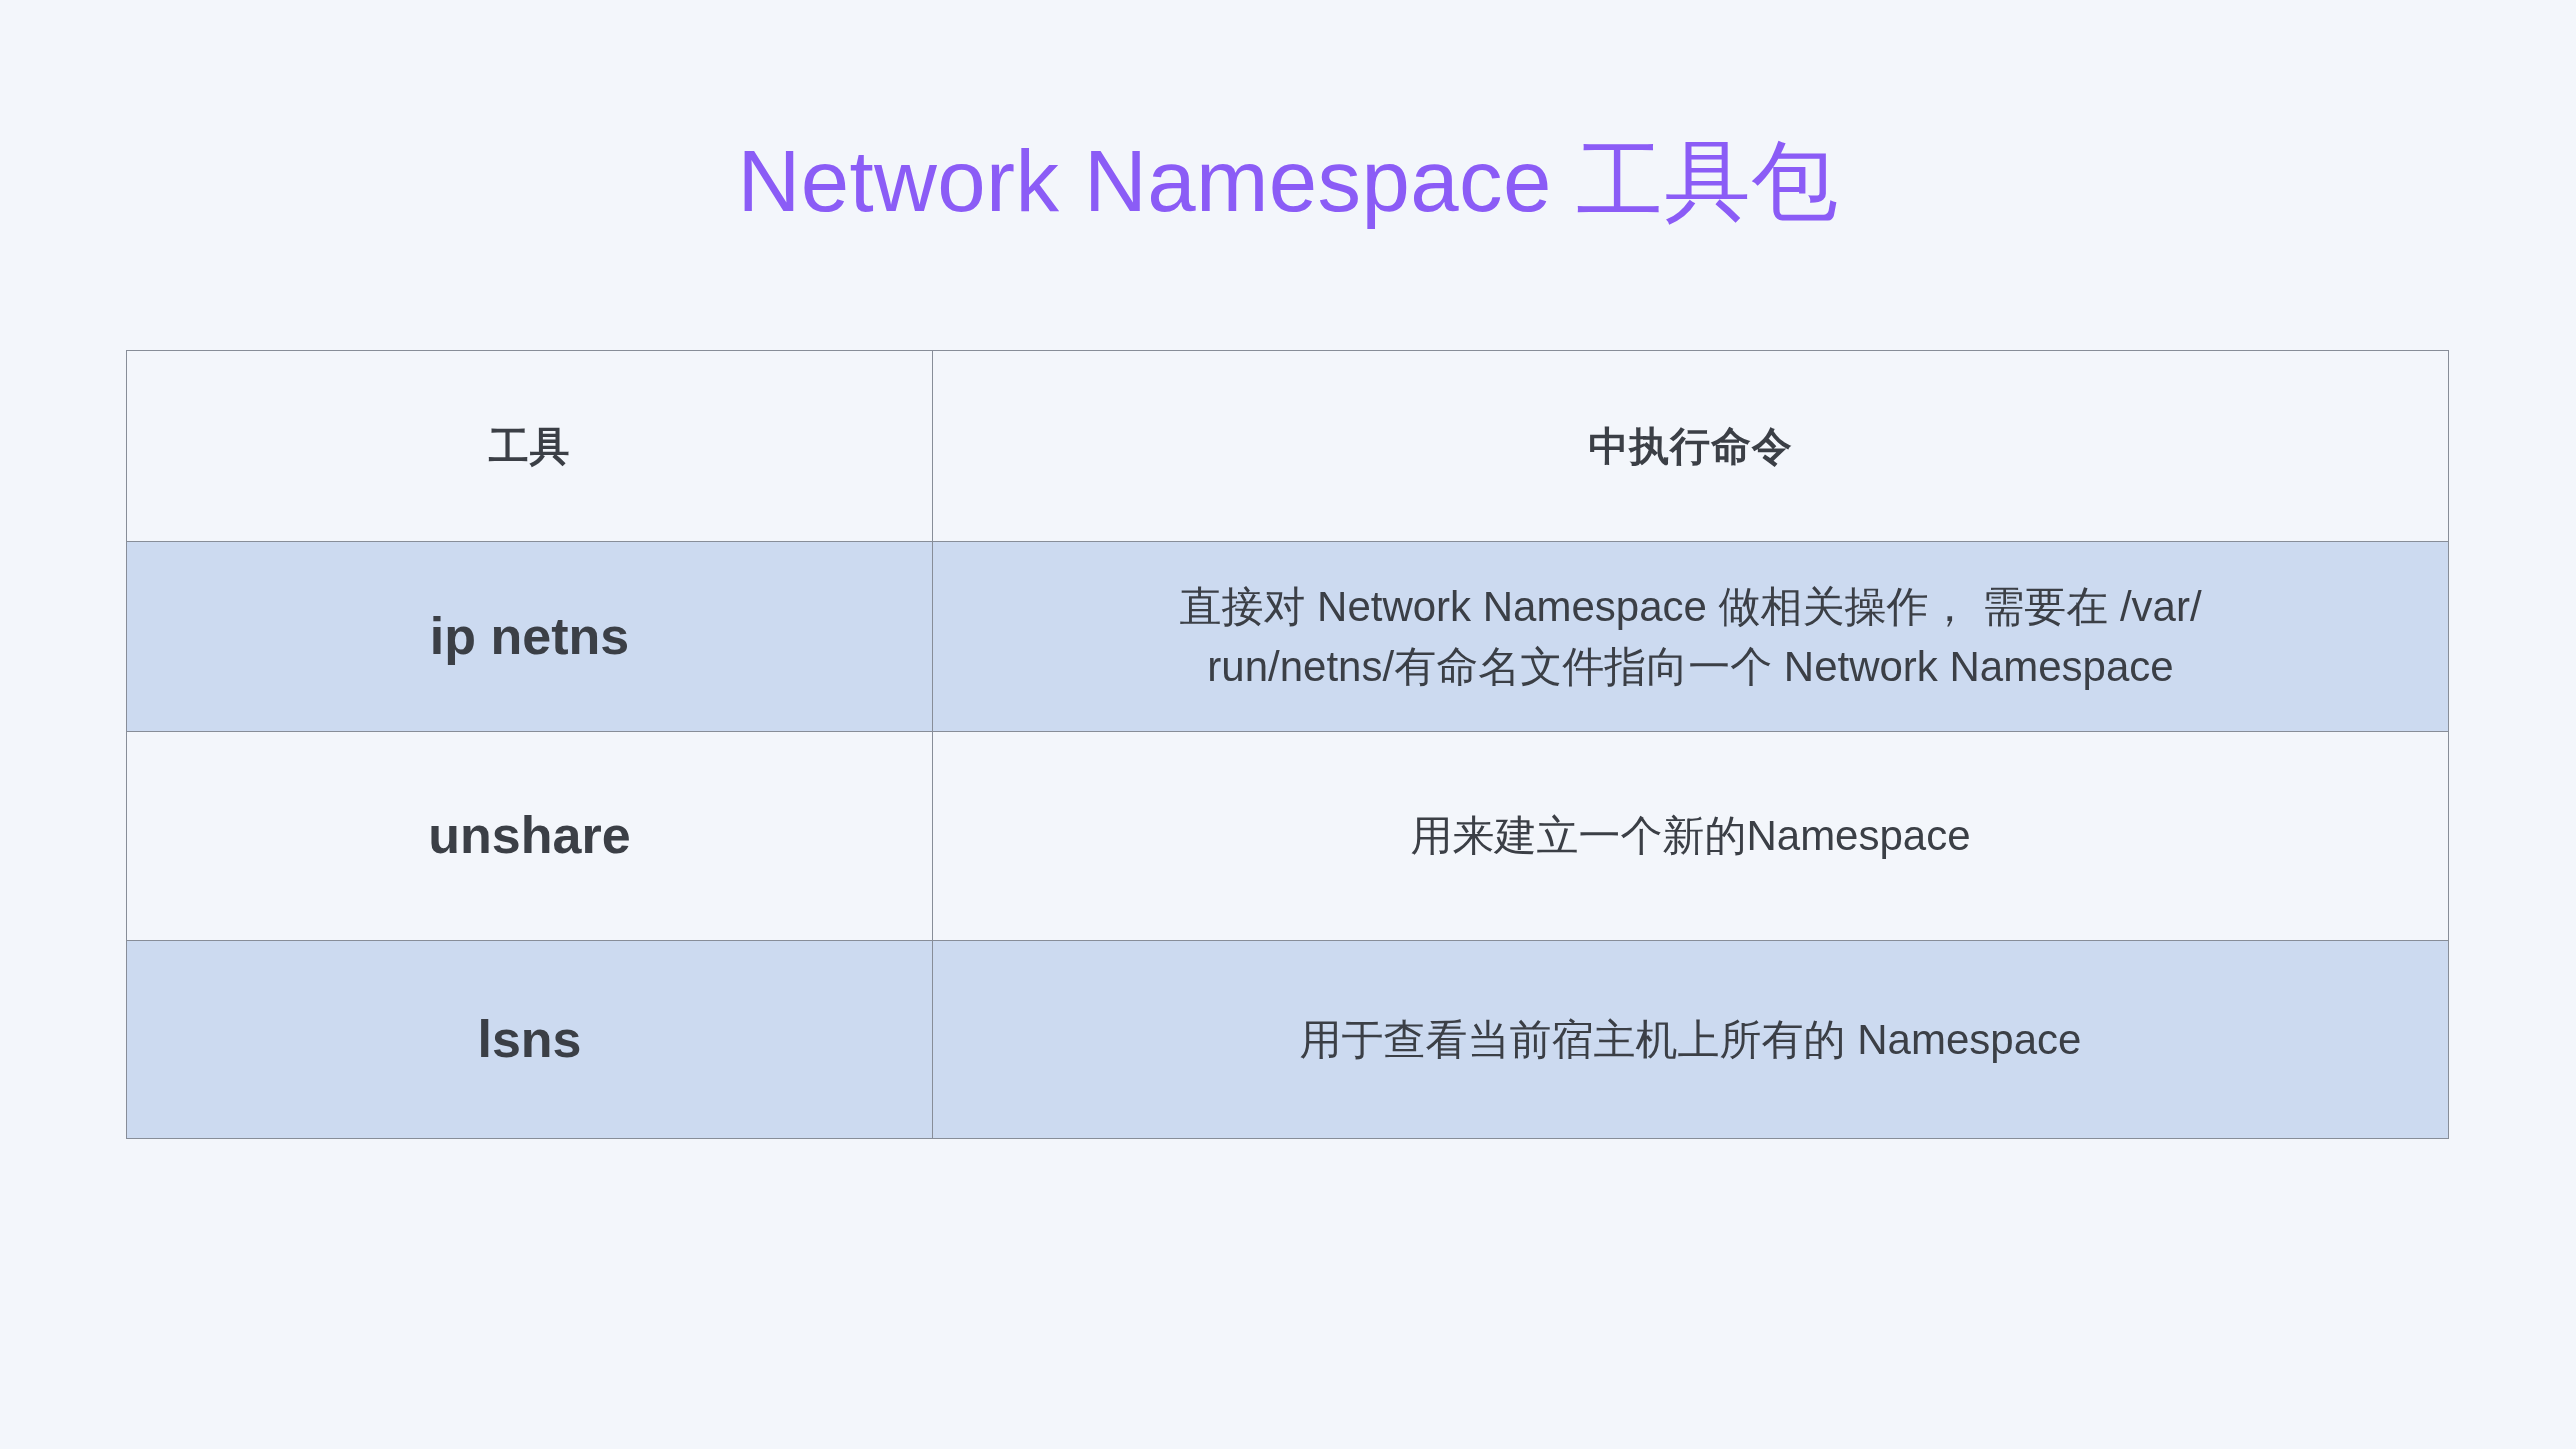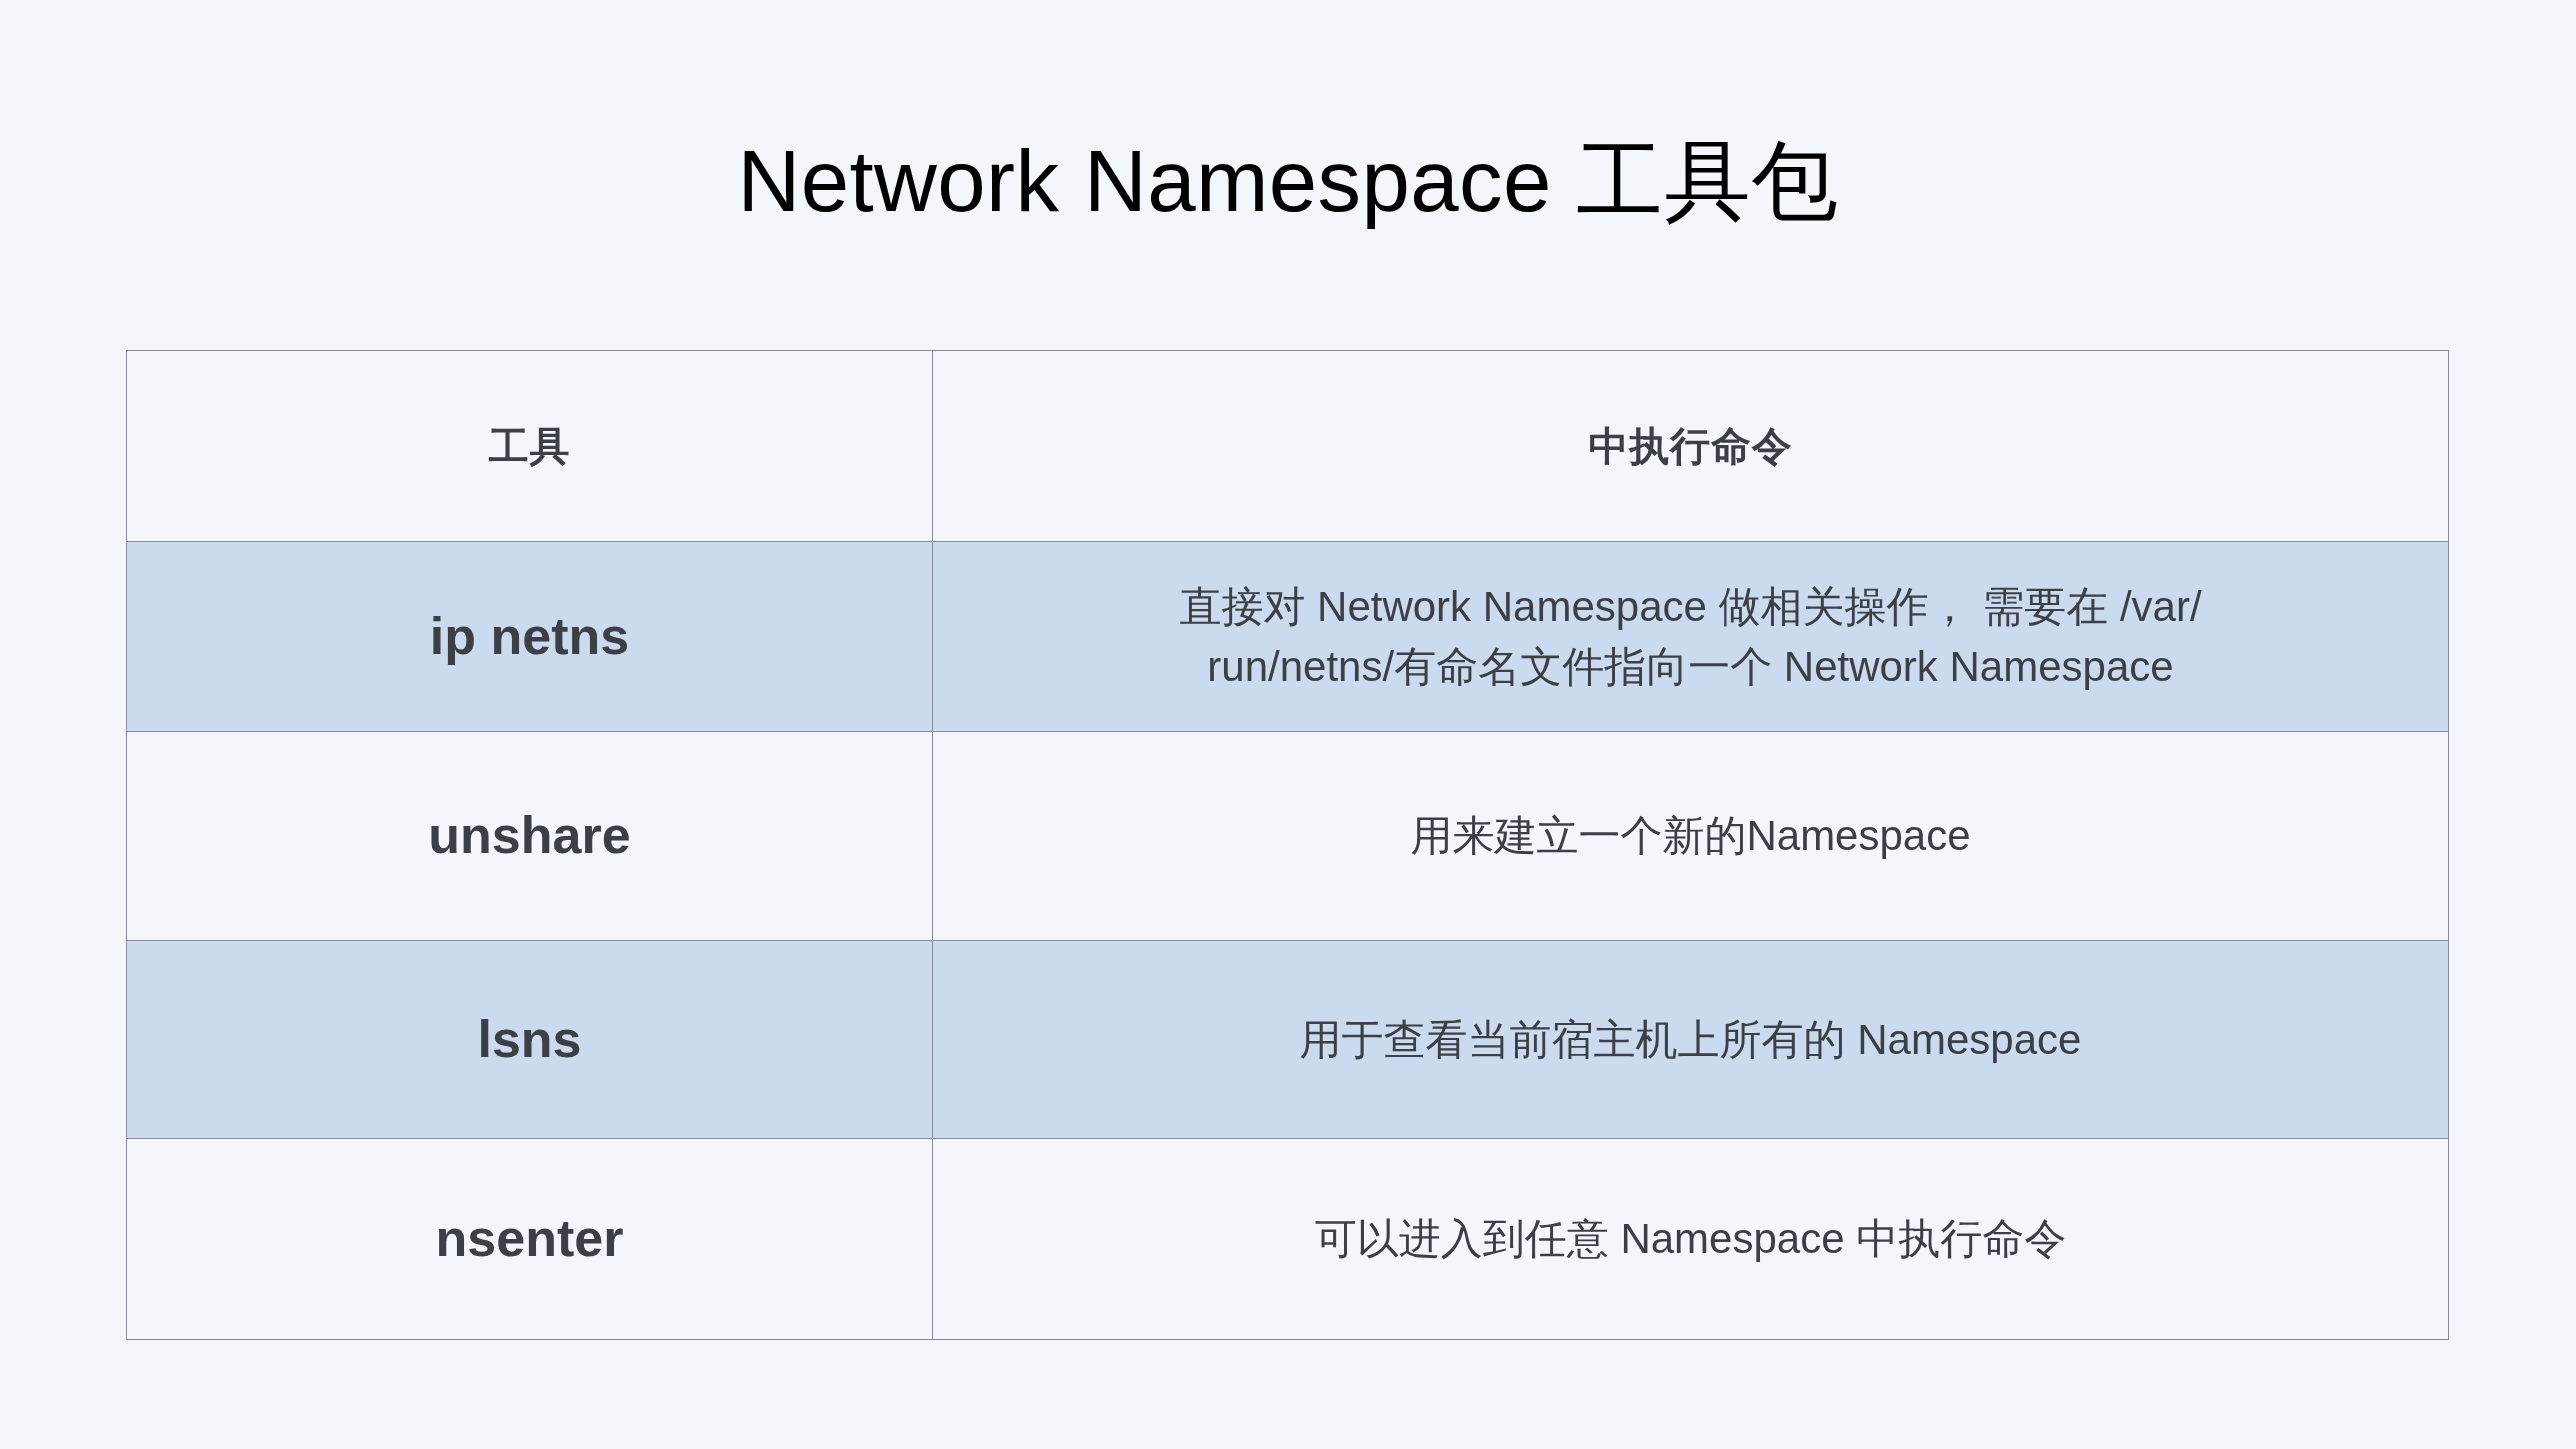--- a/index.html
+++ b/index.html
@@ -24,21 +24,21 @@
 
   .page-title {
     position: absolute;
     top: 71px;
     left: 0;
     width: 2576px;
     text-align: center;
     font-size: 87px;
     font-weight: 400;
     line-height: 1.2;
-    color: #000000;
+    color: #8b5cf6;
     letter-spacing: 0.4px;
     white-space: nowrap;
   }
 
   .table-wrap {
     position: absolute;
     left: 126px;
     top: 350px;
     width: 2322px;
   }
@@ -139,25 +139,19 @@
           </td>
         </tr>
 
         <tr class="row-odd r3">
           <td class="cell-tool">lsns</td>
           <td class="cell-cond">
             <span class="cond-line">用于查看当前宿主机上所有的 Namespace</span>
           </td>
         </tr>
 
-        <tr class="row-even r4">
-          <td class="cell-tool">nsenter</td>
-          <td class="cell-cond">
-            <span class="cond-line">可以进入到任意 Namespace 中执行命令</span>
-          </td>
-        </tr>
 
       </tbody>
     </table>
   </div>
 
 </div>
 
 
 </body></html>

